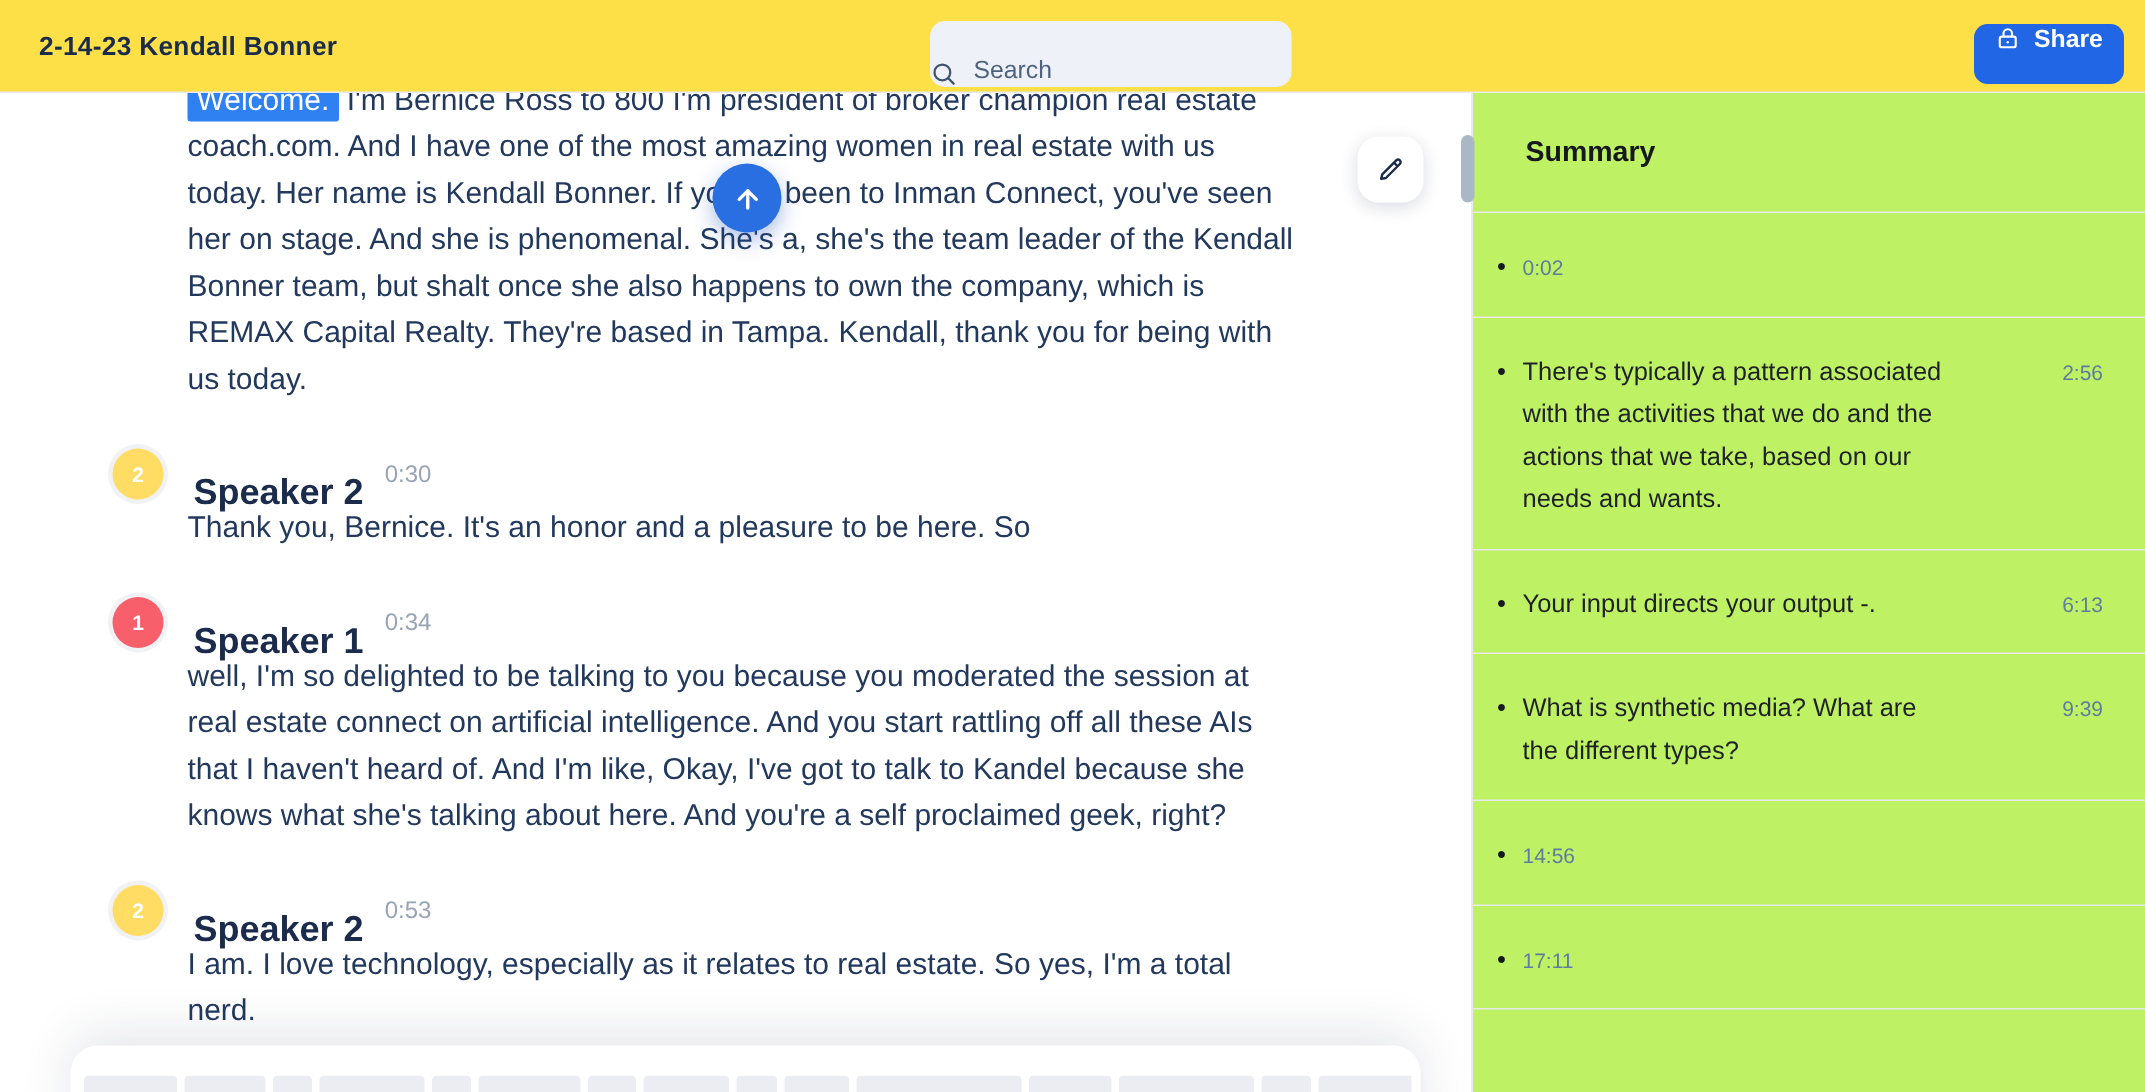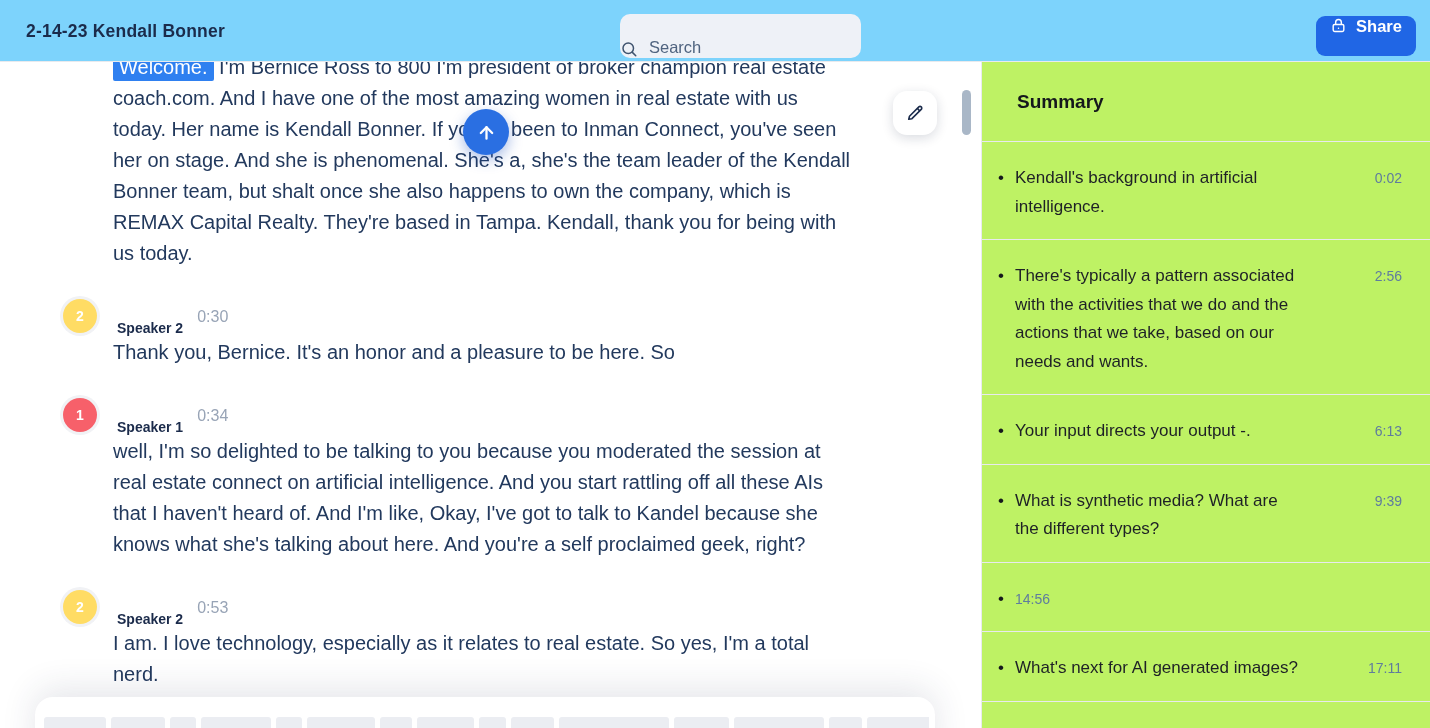--- a/index.html
+++ b/index.html
@@ -8,48 +8,48 @@
     --summary-text:#1e2126; --ts-blue:#5f7c9e; --segment:#ebedf2; --thumb:#a9b7c7;
     --av-yellow:#ffdc64; --av-red:#f7606a;
   }
   *{box-sizing:border-box;}
   html,body{margin:0;padding:0;}
   body{width:1430px;height:728px;overflow:hidden;background:#fff;
        font-family:"Liberation Sans",sans-serif;-webkit-font-smoothing:antialiased;}
   .app{position:relative;width:1430px;height:728px;overflow:hidden;background:#fff;}
 
   
-  .header{position:absolute;left:0;top:0;width:1430px;height:62px;background:#7dd3fc;
+  .header{position:absolute;left:0;top:0;width:1430px;height:62px;background:#fde047;
           border-bottom:1px solid var(--divider);z-index:30;}
   .title{position:absolute;left:26px;top:50%;transform:translateY(-50%);
          font-size:17.5px;font-weight:700;color:var(--navy);letter-spacing:.2px;}
   .search{position:absolute;left:620px;top:14px;width:241px;height:44px;
           background:var(--search-bg);border-radius:10px;display:flex;align-items:flex-end;
           gap:9px;}
   .search input{border:none;outline:none;background:transparent;font-family:inherit;
           font-size:16.5px;color:#3c4f6b;width:170px;}
   .search input::placeholder{color:#4f637f;opacity:1;}
   .share-btn{position:absolute;left:1316px;top:16px;width:100px;height:40px;background:var(--accent);
           border:none;border-radius:9px;color:#fff;font-family:inherit;font-weight:700;font-size:16.5px;
           display:flex;align-items:flex-start;justify-content:center;gap:9px;cursor:pointer;}
 
   
-  .main{position:absolute;left:0;top:62px;width:1112px;height:666px;background:#fff;overflow:hidden;}
+  .main{position:absolute;left:12px;top:62px;width:1112px;height:666px;background:#fff;overflow:hidden;}
   .transcript{position:absolute;left:113px;top:-10px;width:800px;
           color:var(--text-navy);font-size:20px;line-height:31px;}
   .pre{white-space:pre;}
   .para{margin:0;cursor:text;}
   .hl{background:var(--highlight);color:#fff;padding:2px 6px 3px 6px;border-radius:2px;}
   .speaker-row{display:flex;align-items:center;height:34px;margin:30px 0 4px -50px;}
   .avatar{width:34px;height:34px;border-radius:50%;flex:none;display:flex;align-items:center;
           justify-content:center;color:#fff;font-weight:700;font-size:14px;
           box-shadow:0 0 0 3px #f1f2f5;}
   .av-yellow{background:var(--av-yellow);}
   .av-red{background:var(--av-red);}
-  .speaker-name{font-size:14px;font-weight:700;color:var(--navy);margin-left:20px;margin-top:24px;}
+  .speaker-name{font-size:24px;font-weight:700;color:var(--navy);margin-left:20px;margin-top:24px;}
   .speaker-time{font-size:16px;color:var(--ts-gray);margin-left:14px;}
 
   
   .fab-up{position:absolute;left:463px;top:47px;width:46px;height:46px;border-radius:50%;
           background:var(--accent2);border:none;display:flex;align-items:center;justify-content:center;
           box-shadow:0 5px 14px rgba(25,80,190,.38);z-index:12;cursor:pointer;}
   .edit-btn{position:absolute;left:893px;top:29px;width:44px;height:44px;border-radius:14px;
           background:#fff;border:none;display:flex;align-items:center;justify-content:center;
           box-shadow:0 3px 12px rgba(20,30,60,.16);z-index:12;cursor:pointer;}
   .scroll-thumb{position:absolute;left:962px;top:28px;width:9px;height:45px;border-radius:5px;
@@ -176,22 +176,20 @@
           <div class="segment" style="width: 70px;"></div>
         </div>
     </div>
   </div>
 
   <div class="sidebar">
     <div class="sb-header">Summary</div>
 
     <div class="summary-item">
       <span class="bullet">•</span>
-      <span class="item-text pre">Kendall's background in artificial
-intelligence.</span>
       <span class="item-time">0:02</span>
     </div>
     <div class="summary-item">
       <span class="bullet">•</span>
       <span class="item-text pre">There's typically a pattern associated
 with the activities that we do and the
 actions that we take, based on our
 needs and wants.</span>
       <span class="item-time">2:56</span>
     </div>
@@ -205,18 +203,17 @@
       <span class="item-text pre">What is synthetic media? What are
 the different types?</span>
       <span class="item-time">9:39</span>
     </div>
     <div class="summary-item">
       <span class="bullet">•</span>
       <span class="item-time">14:56</span>
     </div>
     <div class="summary-item">
       <span class="bullet">•</span>
-      <span class="item-text pre">What's next for AI generated images?</span>
       <span class="item-time">17:11</span>
     </div>
   </div>
 
 </div>
 
 </body></html>

